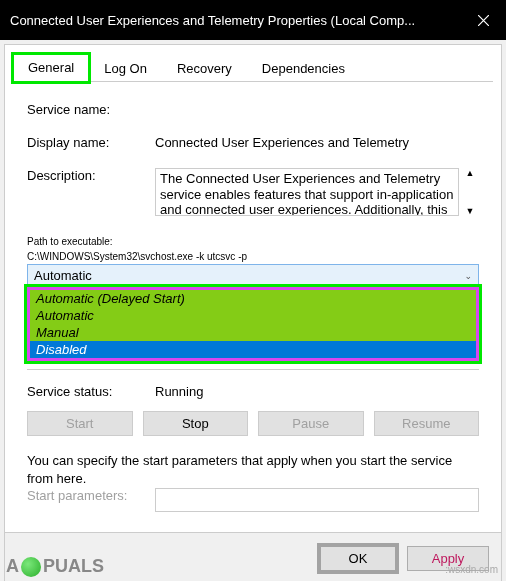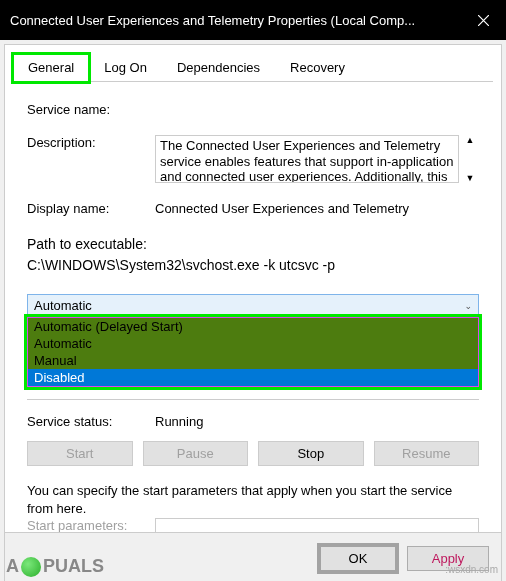--- a/index.html
+++ b/index.html
@@ -4,41 +4,41 @@
   <style>
     * { box-sizing: border-box; margin: 0; padding: 0; font-family: 'Segoe UI', Tahoma, sans-serif; }
     body { width: 506px; height: 581px; background: #f0f0f0; position: relative; overflow: hidden; }
     
     .titlebar { background: #000; color: #fff; height: 40px; display: flex; align-items: center; padding-left: 10px; font-size: 13px; }
     .titlebar-title { flex: 1; overflow: hidden; text-overflow: ellipsis; white-space: nowrap; }
     .titlebar-close { width: 46px; height: 32px; display: flex; align-items: center; justify-content: center; font-size: 14px; }
     
     .content { background: #fff; margin: 4px; border: 1px solid #ccc; height: calc(100% - 40px); position: relative; }
     
-    .tabs { display: flex; padding: 8px 8px 0 8px; }
+    .tabs { display: flex; padding: 8px 8px 0 8px; align-items: center; }
     .tab { padding: 5px 14px; font-size: 13px; border: 1px solid transparent; border-bottom: none; position: relative; top: 1px; background: #fff; }
     .tab.active { border-color: #ccc; border-bottom: 2px solid #fff; z-index: 2; }
     .tab.highlight { outline: 3px solid #00e800; outline-offset: -1px; }
     .tab-panel { border-top: 1px solid #ccc; margin: 0 8px; padding: 20px 14px 10px 14px; position: relative; }
     
     .row { display: flex; align-items: flex-start; margin-bottom: 18px; font-size: 13px; }
     .row-label { width: 128px; flex-shrink: 0; }
     .row-value { flex: 1; }
     
     .desc-box { display: flex; flex: 1; }
     .desc-text { border: 1px solid #ccc; padding: 2px 4px; font-size: 13px; height: 48px; overflow: hidden; flex: 1; line-height: 1.2; }
     .desc-scroll { width: 18px; display: flex; flex-direction: column; justify-content: space-between; margin-left: 2px; }
     .scroll-btn { font-size: 9px; text-align: center; }
     
-    .path-block { font-size: 14px; margin-bottom: 18px; line-height: 1.5; }
+    .path-block { font-size: 10px; line-height: 1.5; }
     
     .select-wrap { position: relative; flex: 1; }
     .select-main { border: 1px solid #7eb4ea; background: #e5f1fb; padding: 3px 6px; font-size: 13px; display: flex; justify-content: space-between; align-items: center; }
     .select-caret { font-size: 9px; color: #555; }
-    .dropdown { position: absolute; top: 100%; left: 0; right: 0; border: 1px solid #d946ef; background: #4d7c0f; z-index: 10; outline: 3px solid #00e800; }
+    .dropdown { position: absolute; top: 100%; left: 0; right: 0; border: 3px solid #d946ef; background: #84cc16; z-index: 10; outline: 3px solid #00e800; font-style: italic; }
     .dropdown-item { padding: 1px 6px; font-size: 13px; }
     .dropdown-item.selected { background: #0078d7; color: #fff; }
     
     .divider { border-top: 1px solid #ccc; margin: 18px 0 14px 0; }
     .divider.pushed { margin-top: 82px; }
     
     .btn-row { display: flex; gap: 10px; margin-bottom: 16px; }
     .btn { flex: 1; padding: 4px 0; font-size: 13px; border: 1px solid #ccc; background: #e1e1e1; text-align: center; }
     .btn.disabled { color: #a0a0a0; }
     .btn.enabled { background: #e1e1e1; color: #000; }
@@ -66,44 +66,44 @@
     <svg width="11" height="11" viewBox="0 0 11 11">
         <path d="M0 0 L11 11 M11 0 L0 11" stroke="#fff" stroke-width="1.2"></path>
       </svg>
   </div>
 </div>
 
 <div class="content">
   <div class="tabs">
     <div class="tab active highlight">General</div>
     <div class="tab">Log On</div>
+    <div class="tab">Recovery</div>
     <div class="tab">Dependencies</div>
-    <div class="tab">Recovery</div>
   </div>
 
   <div class="tab-panel">
 
     <div class="row">
       <div class="row-label">Service name:</div>
+    </div>
+
+    <div class="row">
+      <div class="row-label">Display name:</div>
+      <div class="row-value">Connected User Experiences and Telemetry</div>
     </div>
 
     <div class="row">
       <div class="row-label">Description:</div>
       <div class="desc-box">
         <div class="desc-text">The Connected User Experiences and Telemetry service enables features that support in-application and connected user experiences. Additionally, this</div>
         <div class="desc-scroll">
           <div class="scroll-btn">▲</div>
           <div class="scroll-btn">▼</div>
         </div>
       </div>
-    </div>
-
-    <div class="row">
-      <div class="row-label">Display name:</div>
-      <div class="row-value">Connected User Experiences and Telemetry</div>
     </div>
 
     <div class="path-block">
       <div>Path to executable:</div>
       <div>C:\WINDOWS\System32\svchost.exe -k utcsvc -p</div>
     </div>
 
     <div class="row">
       <div class="select-wrap">
         <div class="select-main">
@@ -121,22 +121,22 @@
 
     <div class="divider pushed"></div>
 
     <div class="row" style="margin-bottom:12px;">
       <div class="row-label">Service status:</div>
       <div class="row-value">Running</div>
     </div>
 
     <div class="btn-row">
       <div class="btn disabled">Start</div>
+      <div class="btn enabled">Stop</div>
       <div class="btn disabled">Pause</div>
-      <div class="btn enabled">Stop</div>
       <div class="btn disabled">Resume</div>
     </div>
 
     <div class="help-text">You can specify the start parameters that apply when you start the service from here.</div>
 
     <div class="row">
       <div class="row-label label-disabled">Start parameters:</div>
       <input class="input-field" disabled="" value="" style="">
     </div>
 

